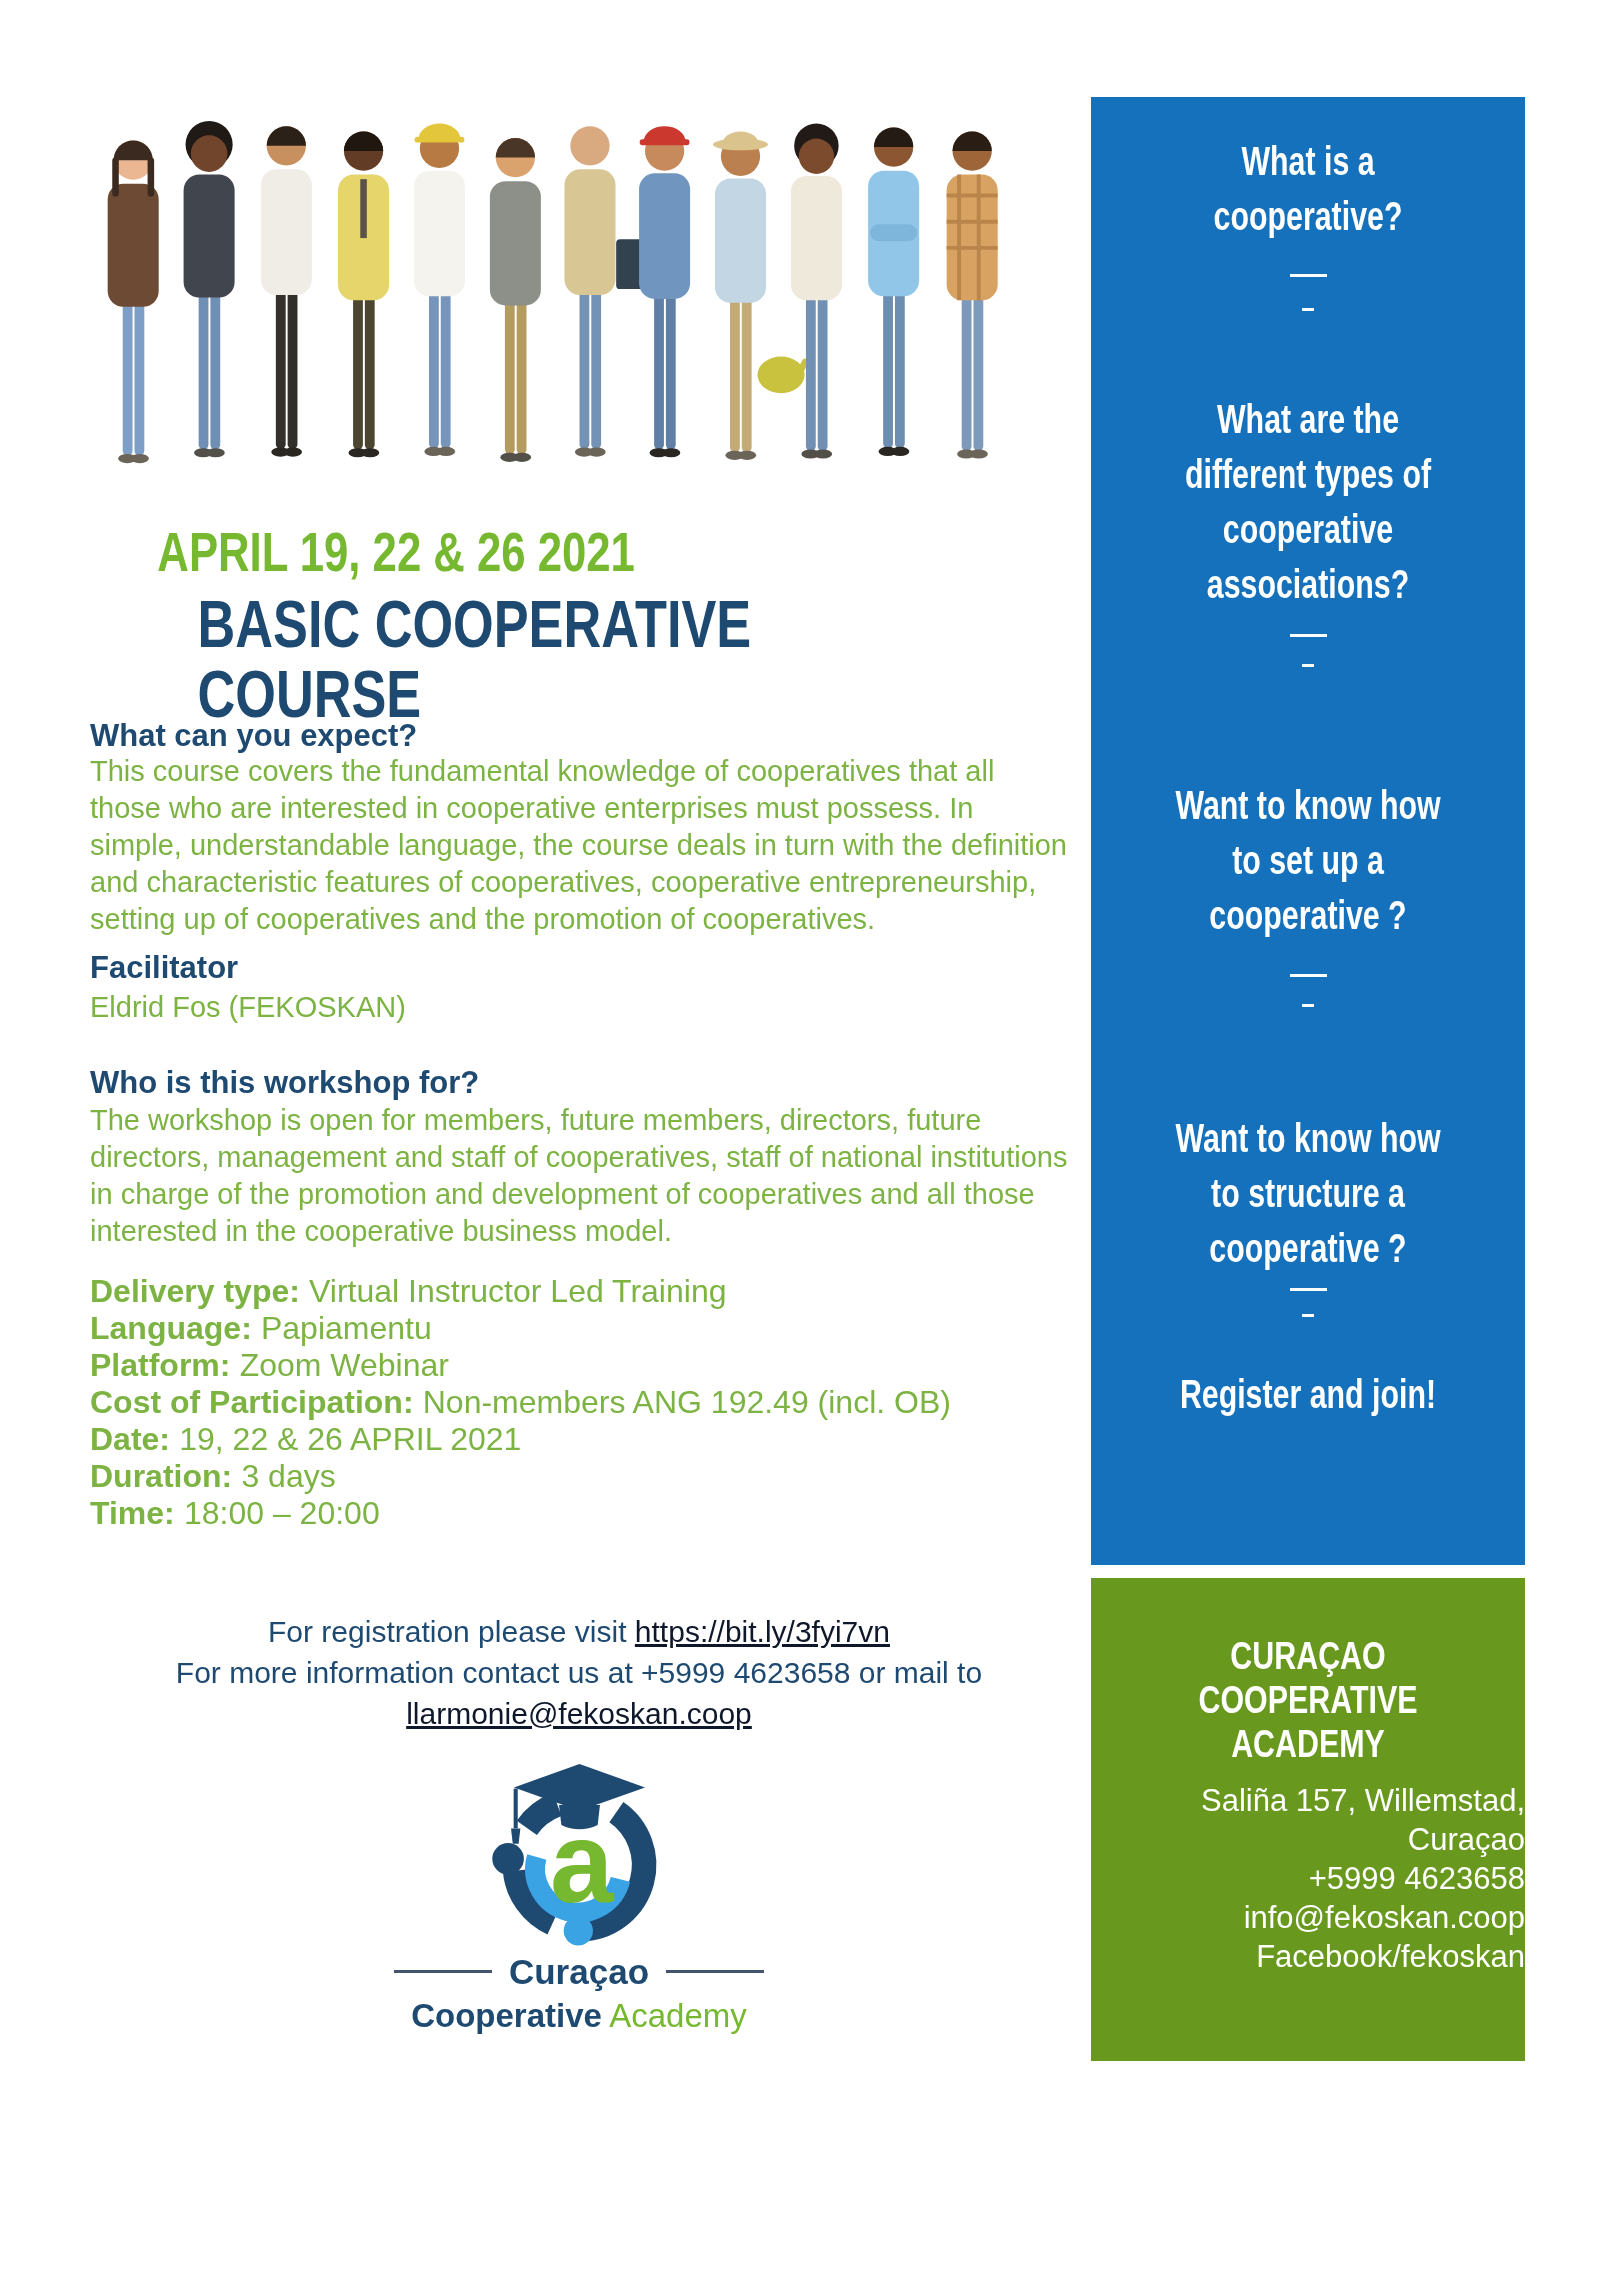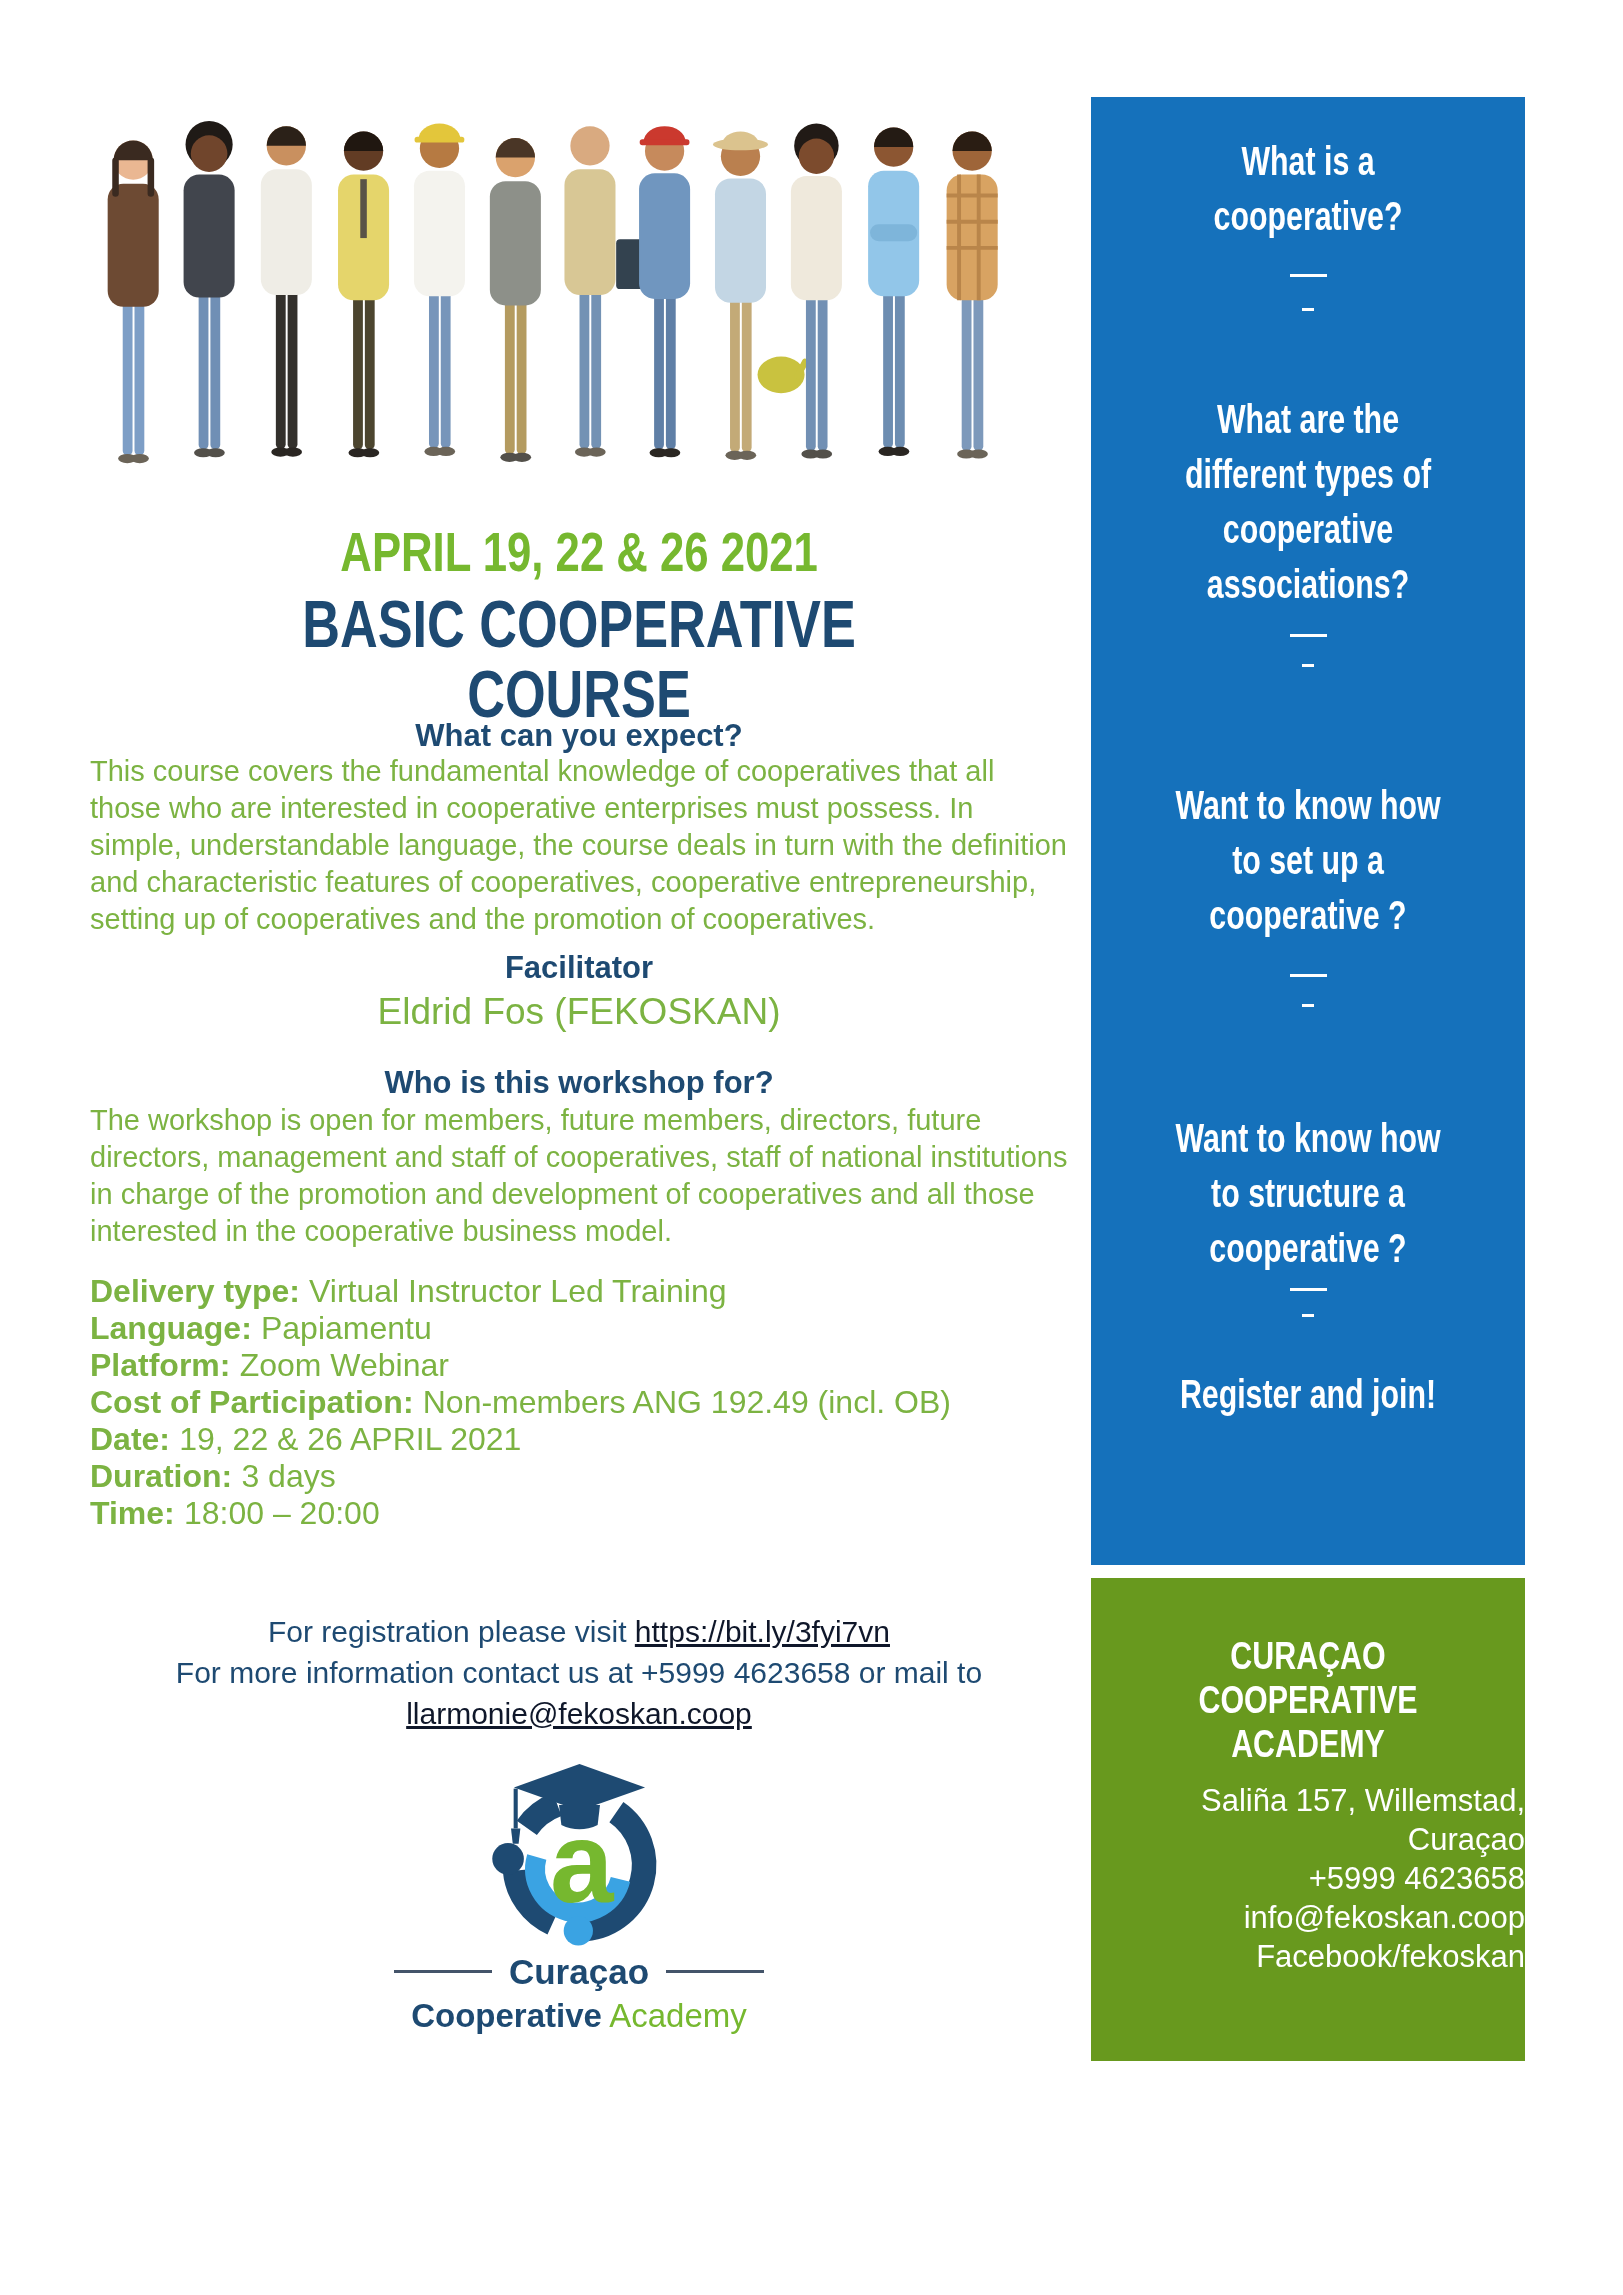--- a/index.html
+++ b/index.html
@@ -3,31 +3,31 @@
 <meta charset="utf-8">
 <style>
   html,body{margin:0;padding:0;background:#fff;}
   .page{position:relative;width:1623px;height:2295px;background:#ffffff;
         font-family:"Liberation Sans",sans-serif;overflow:hidden;}
 
   
   .left-col{position:absolute;left:90px;top:0;width:978px;height:2295px;}
   .photo{position:absolute;top:92px;left:0;width:962px;height:406px;}
 
-  .abs-c{position:absolute;left:0;width:100%;text-align:center;margin:0;}
+  .abs-c{position:absolute;left:0;width:100%;margin:0;}
   .cond{display:inline-block;transform:scaleX(0.78);transform-origin:50% 50%;white-space:pre-line;}
 
   .date-title{top:523px;font-size:56px;line-height:1.05;font-weight:bold;color:#76b82f;}
   .course-title{top:589px;font-size:67px;line-height:1.05;font-weight:bold;color:#1e4a72;}
 
   .h-navy{font-weight:bold;color:#1e4a72;font-size:31px;line-height:1.15;}
   .expect-heading{top:718px;}
   .facil-heading{top:950px;}
   .aud-heading{top:1065px;}
-  .facil-name{top:991px;font-size:37px;color:#7cb342;}
+  .facil-name{top:991px;font-size:29px;color:#7cb342;}
 
   .body-green{position:absolute;left:0;width:978px;margin:0;color:#7cb342;
               font-size:29px;line-height:37px;text-align:left;}
   .expect-body{top:753px;}
   .aud-body{top:1102px;}
 
   .details{position:absolute;top:1273px;left:0;width:100%;font-size:32px;color:#7cb342;}
   .drow{display:flex;align-items:flex-start;}
   .drow > *{line-height:37px;}
   .dlabel{font-weight:bold;margin-right:9.2px;white-space:nowrap;}

